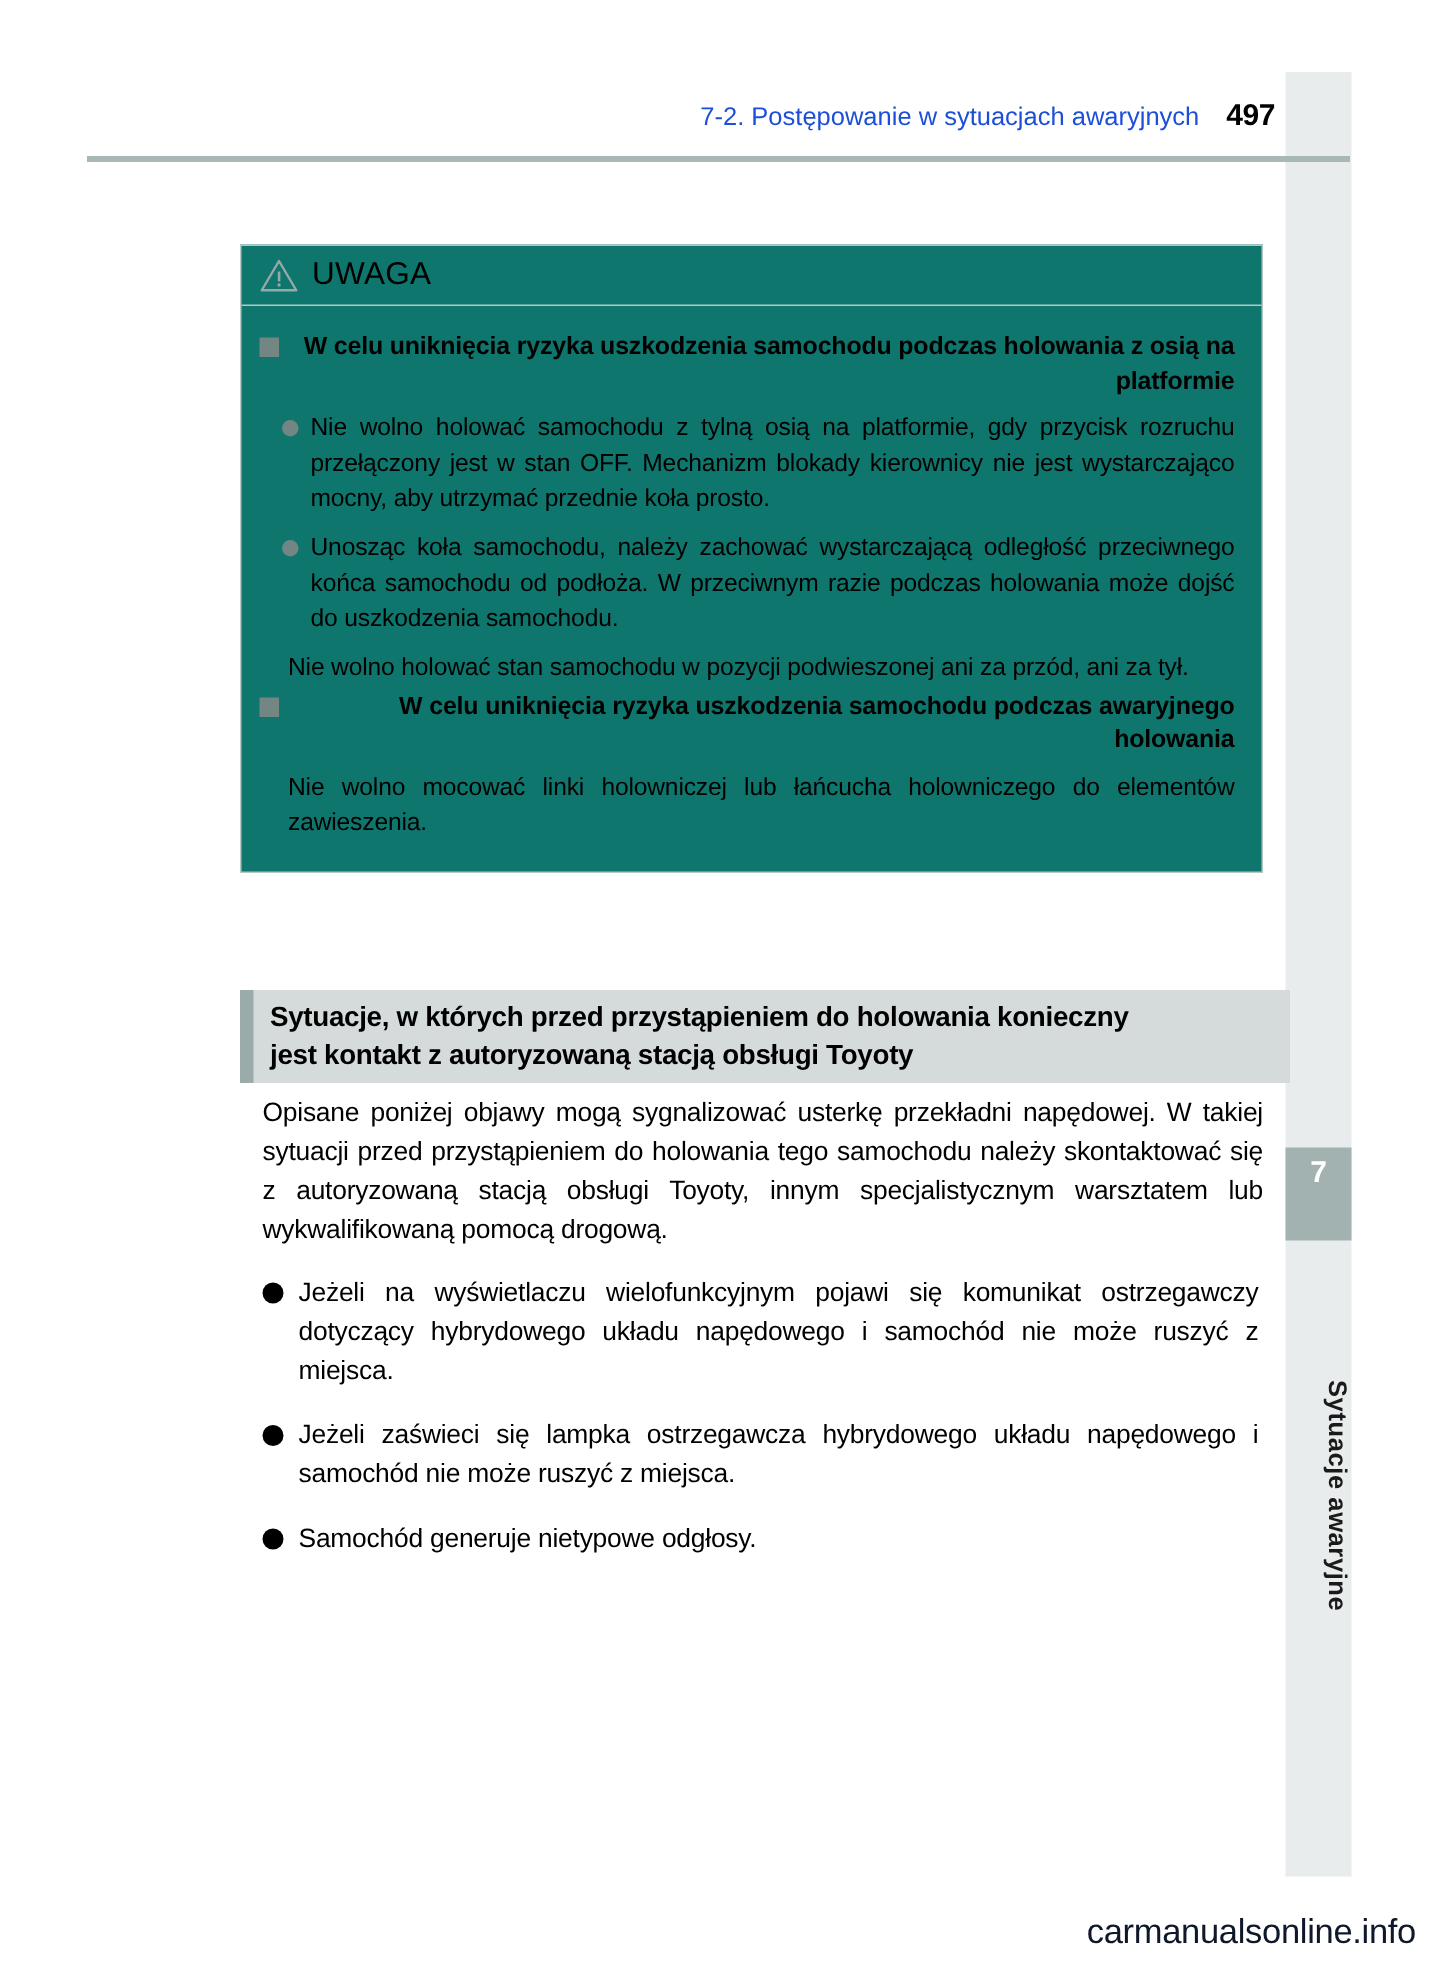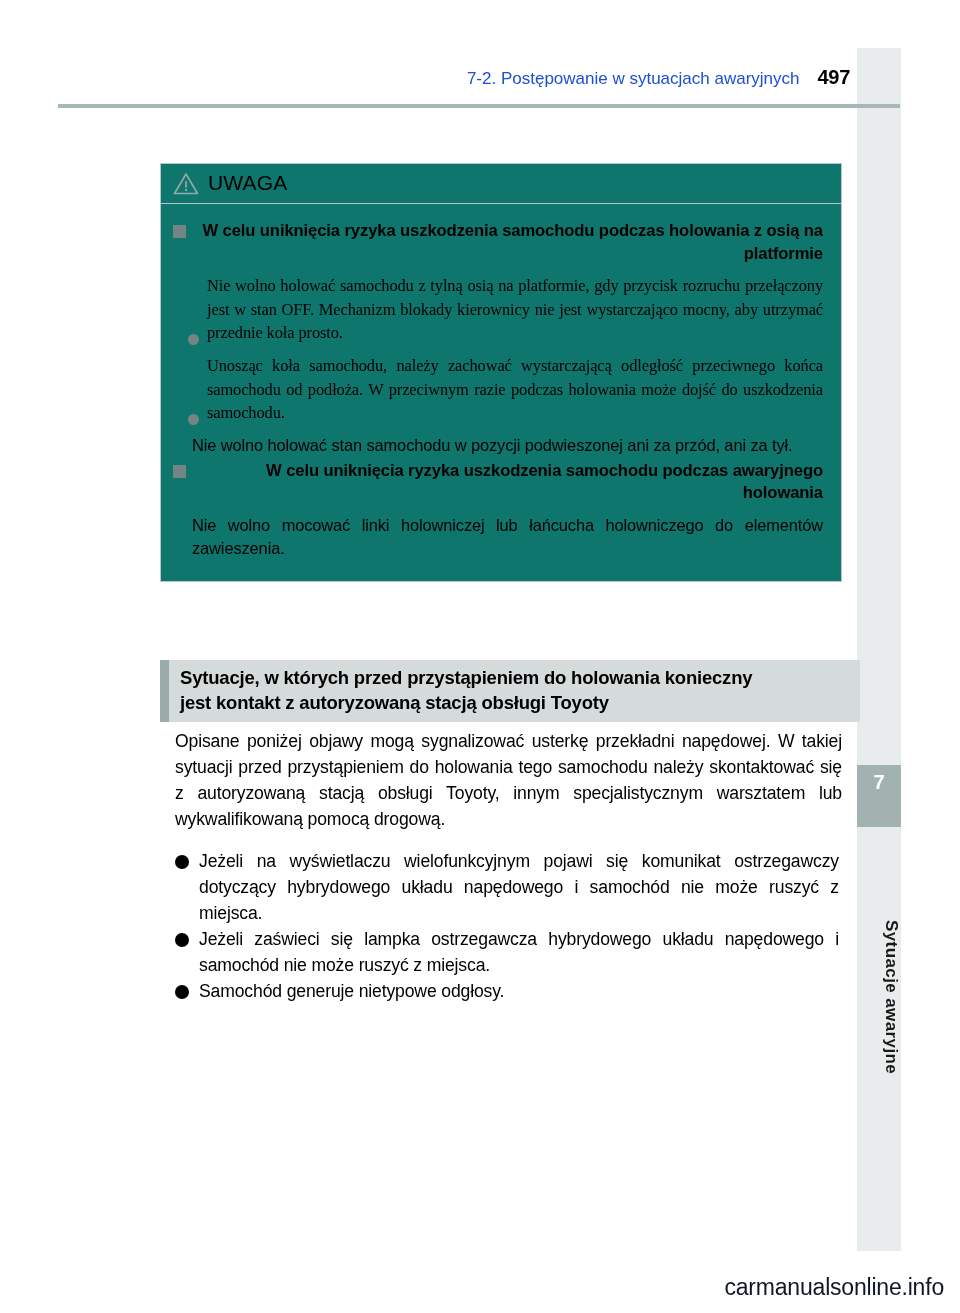--- a/index.html
+++ b/index.html
@@ -134,24 +134,23 @@
     font-size: 16.6px;
     font-weight: bold;
     line-height: 1.36;
     letter-spacing: -0.1px;
     text-align: right;
   }
 
   .dot-list { margin: 8px 0 0 0; }
   .dot-item {
     display: flex;
-    align-items: flex-end;
+    align-items: flex-start;
     margin-top: 9px;
     padding-left: 15px;
-    font-family: Liberation Serif, serif;
   }
   .dot-mark {
     width: 11px;
     height: 11px;
     border-radius: 50%;
     background: #738684;
     flex: 0 0 11px;
     margin-top: 6px;
     margin-right: 8px;
   }
@@ -206,20 +205,21 @@
     line-height: 1.48;
     text-align: justify;
     text-align-last: left;
     letter-spacing: -0.15px;
     margin: 0;
   }
   .blk-list { margin-top: 16px; }
   .blk-item {
     display: flex;
     align-items: flex-start;
+    margin-top: 17px;
   }
   .blk-item:first-child { margin-top: 0; }
   .blk-mark {
     width: 14px;
     height: 14px;
     border-radius: 50%;
     background: #000;
     flex: 0 0 14px;
     margin-top: 7px;
     margin-right: 10px;

